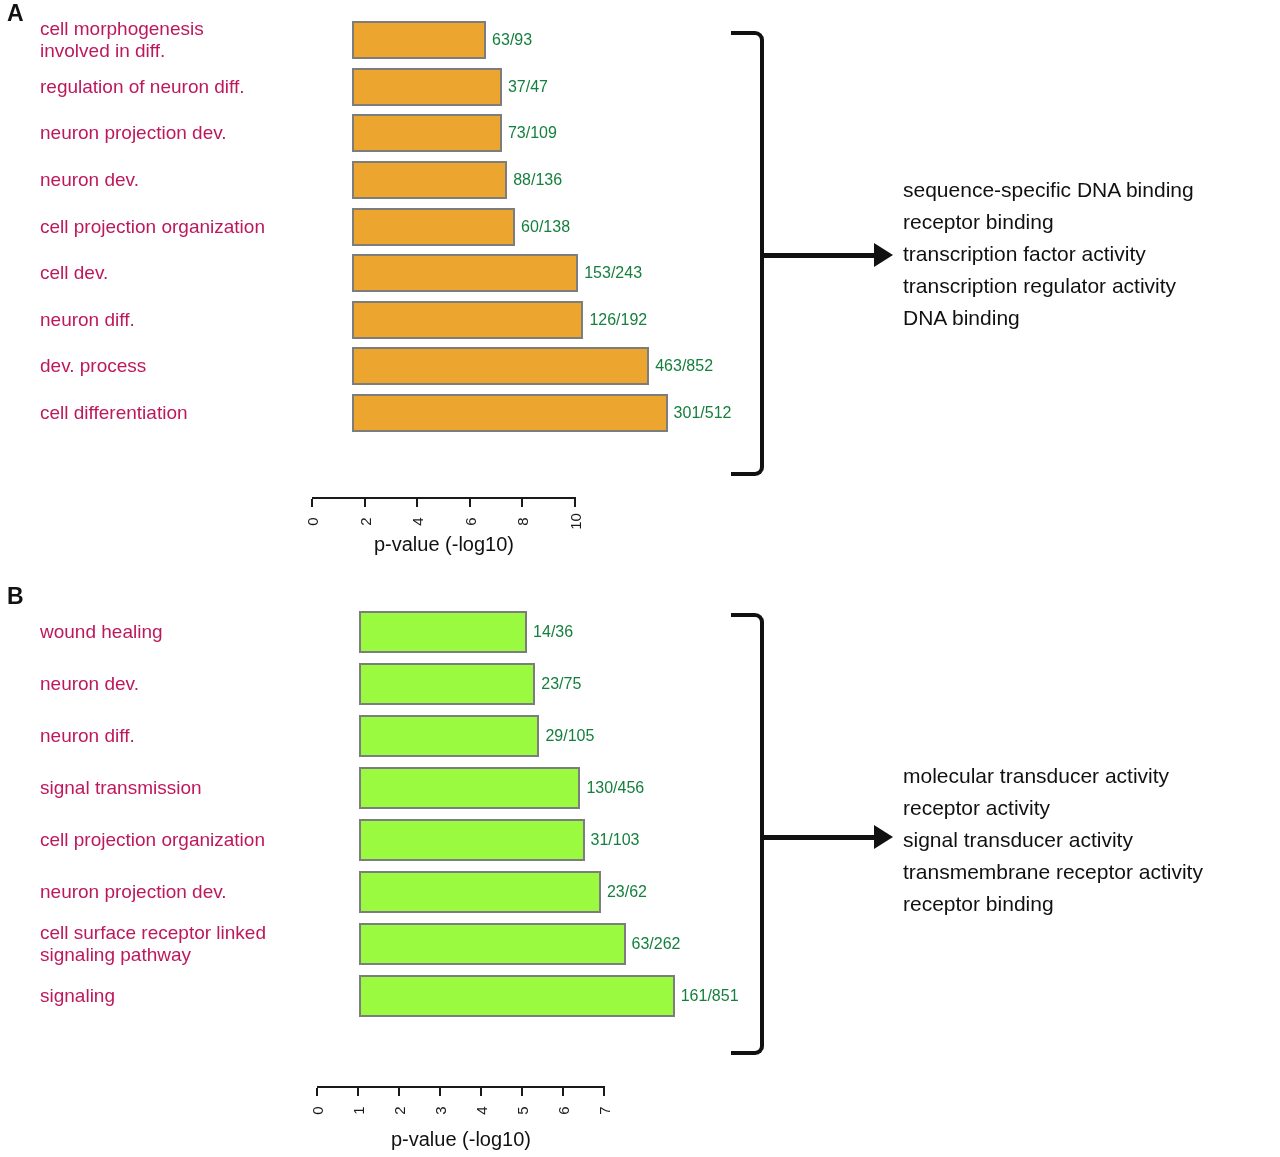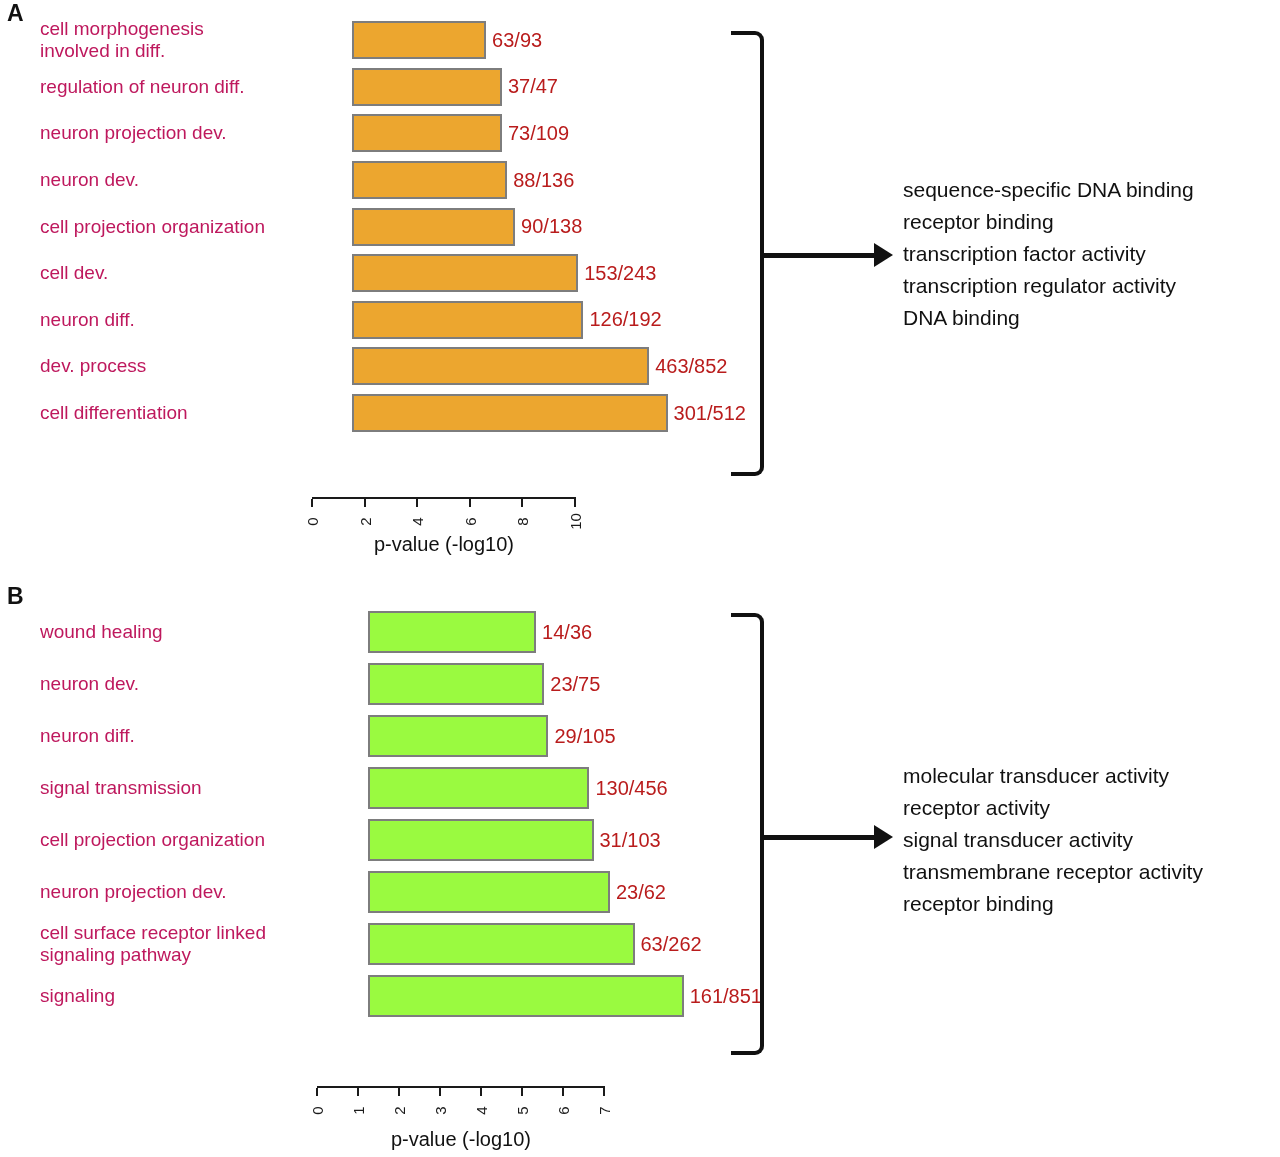--- a/index.html
+++ b/index.html
@@ -17,25 +17,25 @@
   #rowsB { top:606px; }
   .row { display:flex; align-items:center; }
   #panelA .row { height:46.6px; }
   #panelB .row { height:52px; }
   .cat-label {
     text-align:left; white-space:pre-line; font-size:19px; line-height:22px; color:#be185d;
     flex:none;
     margin-left:40px;
   }
   #panelA .cat-label { width:306px; padding-right:6px; }
-  #panelB .cat-label { width:311px; padding-right:17px; }
+  #panelB .cat-label { width:311px; padding-right:8px; }
   .bar { flex:none; box-sizing:border-box; border:2px solid #7d7d7d; }
   #panelA .bar { height:38px; }
   #panelB .bar { height:42px; }
-  .count { flex:none; margin-left:6px; font-size:20px; color:#b91c1c; white-space:nowrap; }
+  .count { flex:none; margin-left:6px; font-size:16px; color:#15803d; white-space:nowrap; }
 
   .axis { position:absolute; border-top:2px solid #1a1a1a; height:30px; }
   #axisA { left:312px; top:497px; width:264px; }
   #axisB { left:317px; top:1086px; width:288px; }
   .tick { position:absolute; top:0px; width:2px; height:8px; background:#1a1a1a; transform:translateX(-1px); }
   .tick-num {
     position:absolute; top:14px; font-size:15px; white-space:nowrap;
     transform:translate(-50%,0) rotate(-90deg);
   }
   .axis-title { position:absolute; text-align:center; font-size:20px; color:#111; }
@@ -89,21 +89,21 @@
           <div class="count">73/109</div>
         </div>
         <div class="row">
           <div class="cat-label">neuron dev.</div>
           <div class="bar" style="width: 155.2px; background: rgb(236, 166, 47); border-color: rgb(125, 125, 125);"></div>
           <div class="count">88/136</div>
         </div>
         <div class="row">
           <div class="cat-label">cell projection organization</div>
           <div class="bar" style="width: 163.1px; background: rgb(236, 166, 47); border-color: rgb(125, 125, 125);"></div>
-          <div class="count">90/138</div>
+          <div class="count">60/138</div>
         </div>
         <div class="row">
           <div class="cat-label">cell dev.</div>
           <div class="bar" style="width: 226.2px; background: rgb(236, 166, 47); border-color: rgb(125, 125, 125);"></div>
           <div class="count">153/243</div>
         </div>
         <div class="row">
           <div class="cat-label">neuron diff.</div>
           <div class="bar" style="width: 231.4px; background: rgb(236, 166, 47); border-color: rgb(125, 125, 125);"></div>
           <div class="count">126/192</div>

